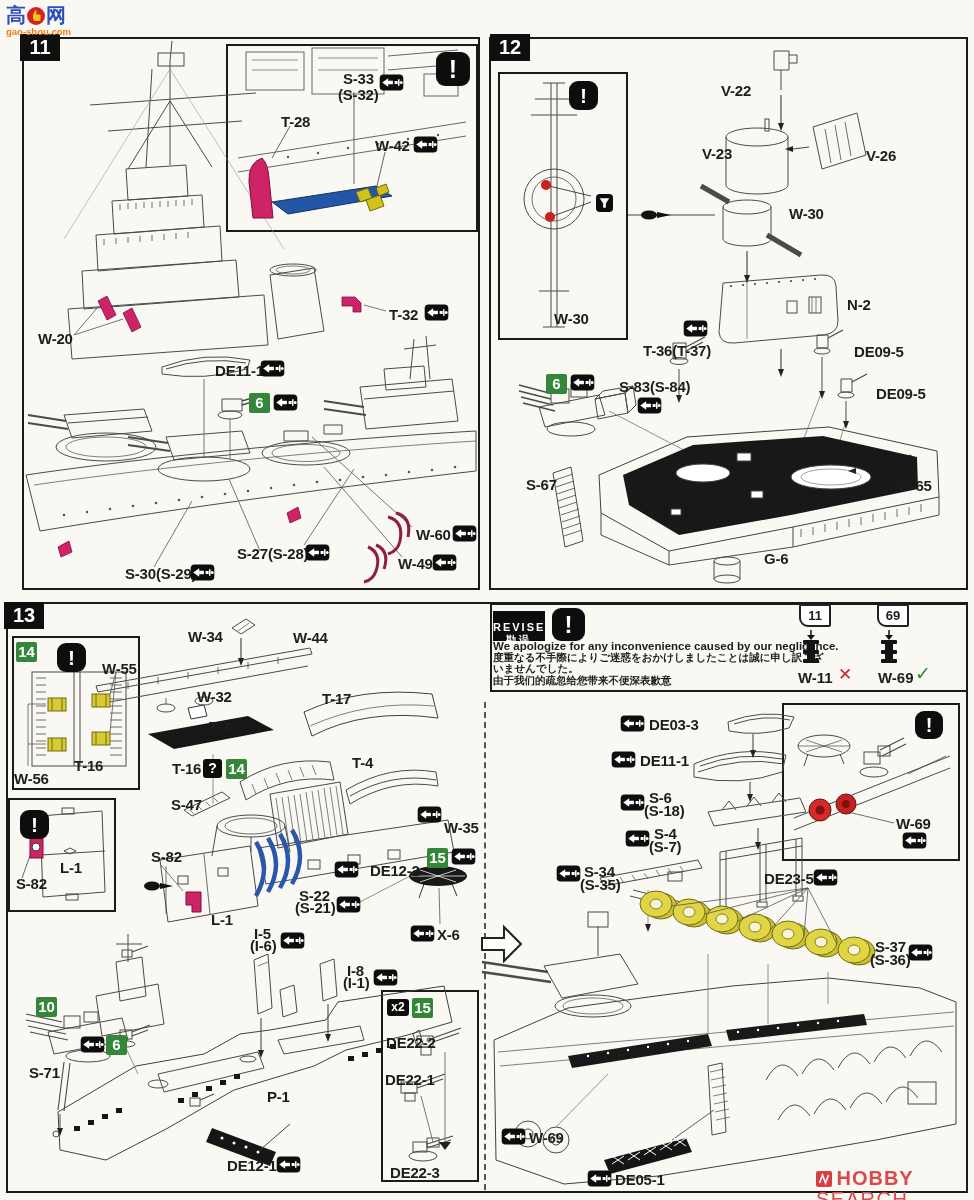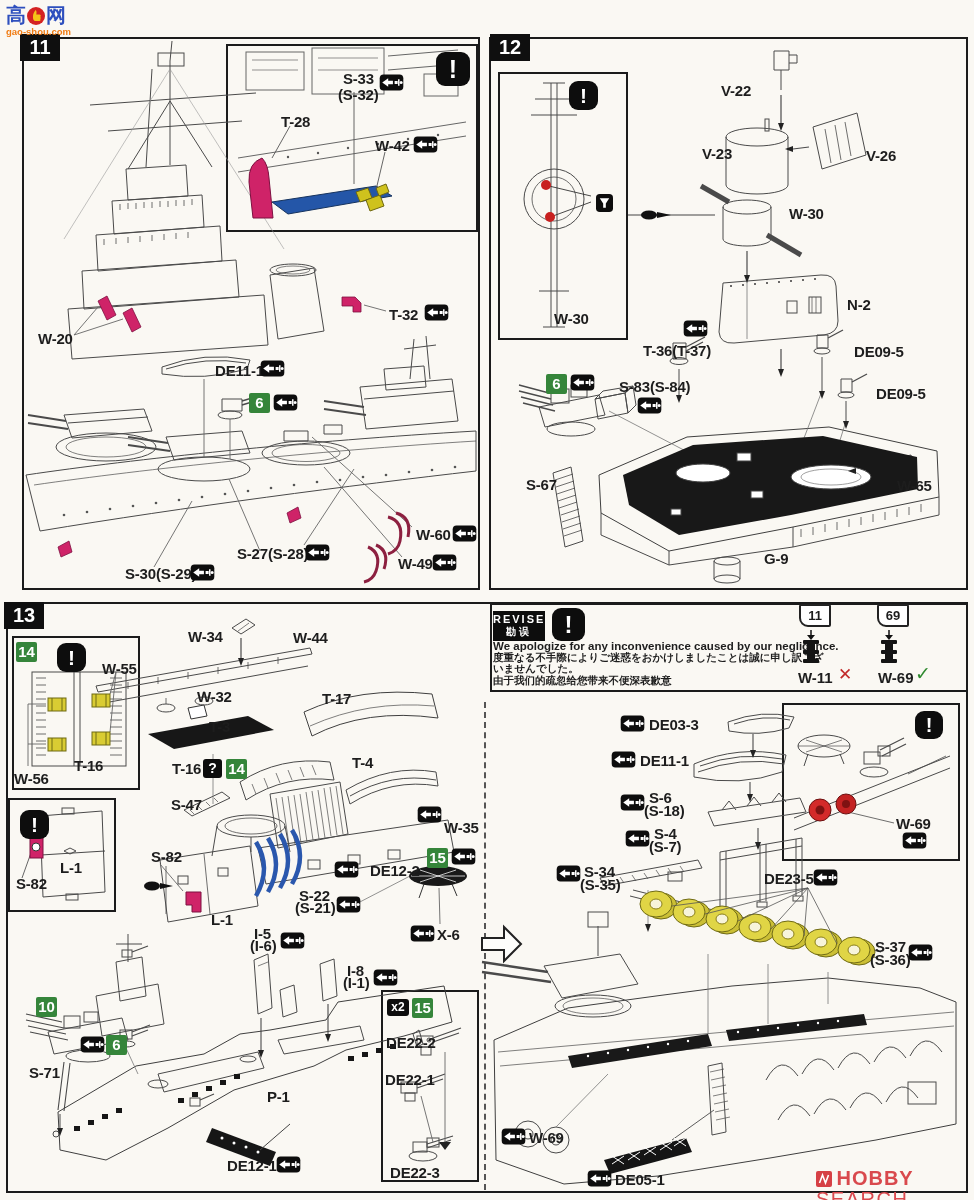--- a/index.html
+++ b/index.html
@@ -351,21 +351,21 @@
 <div class="badge" style="left:546px;top:374px">6</div>
 <svg class="ica" style="left:570px;top:374px">
     <use href="#sym-attach"></use>
   </svg>
 <div class="lbl" style="left:619px;top:379px">S-83(S-84)</div>
 <svg class="ica" style="left:637px;top:397px">
     <use href="#sym-attach"></use>
   </svg>
 <div class="lbl" style="left:526px;top:477px">S-67</div>
 <div class="lbl" style="left:897px;top:478px">W-65</div>
-<div class="lbl" style="left:764px;top:551px">G-9</div>
+<div class="lbl" style="left:764px;top:551px">G-6</div>
 
 <div class="panel" style="left:6px;top:602px;width:962px;height:591px"></div>
 <div class="stepnum" style="left:4px;top:602px">13</div>
 <div class="dash" style="left:484px;top:702px;height:488px"></div>
 
 <svg class="svgart" style="left:8px;top:604px" width="958" height="587" viewBox="0 0 958 587">
   <g stroke="#4a4a4a" stroke-width="1" fill="none">
 
     <polygon points="224,24 238,15 247,21 233,30"></polygon>
       <path d="M230,27 L241,19" stroke-width="0.7"></path>
@@ -710,21 +710,21 @@
 <div class="badge" style="left:106px;top:1035px">6</div>
 <div class="lbl" style="left:29px;top:1065px">S-71</div>
 <div class="lbl" style="left:267px;top:1089px">P-1</div>
 <div class="lbl" style="left:227px;top:1158px">DE12-1</div>
 <svg class="ica" style="left:276px;top:1156px">
     <use href="#sym-attach"></use>
   </svg>
 
 <div class="inbox" style="left:490px;top:603px;width:478px;height:89px;border-width:2px"></div>
 <div class="rv" style="left:493px;top:611px;width:52px;height:30px;background:#0d0d0d;color:#fff;text-align:center">
-  <div style="font:700 11px/13px 'Liberation Sans','DejaVu Sans',sans-serif;letter-spacing:2px;margin-top:2px">REVISE</div>
+  <div style="font:700 11px/13px 'Liberation Sans','DejaVu Sans',sans-serif;letter-spacing:2px;margin-top:10px">REVISE</div>
   <div style="font:700 10px/11px 'Liberation Sans','DejaVu Sans',sans-serif;letter-spacing:3px">勘误</div>
 </div>
 <div class="attn" style="left:552px;top:608px;width:33px;height:33px;font-size:24px">!</div>
 <div class="rv" style="left:493px;top:640px;font:600 11.5px/1.1 'Liberation Sans','DejaVu Sans',sans-serif">We apologize for any inconvenience caused by our negligence.</div>
 <div class="rv" style="left:493px;top:652px;font:600 10.5px/1.1 'Liberation Sans','DejaVu Sans',sans-serif">度重なる不手際によりご迷惑をおかけしましたことは誠に申し訳ござ</div>
 <div class="rv" style="left:493px;top:663px;font:600 10.5px/1.1 'Liberation Sans','DejaVu Sans',sans-serif">いませんでした。</div>
 <div class="rv" style="left:493px;top:675px;font:600 10.5px/1.1 'Liberation Sans','DejaVu Sans',sans-serif">由于我们的疏忽给您带来不便深表歉意</div>
 <div class="tag" style="left:799px;top:604px">11</div>
 <svg class="spool" style="left:802px;top:630px">
     <use href="#sym-spool"></use>

